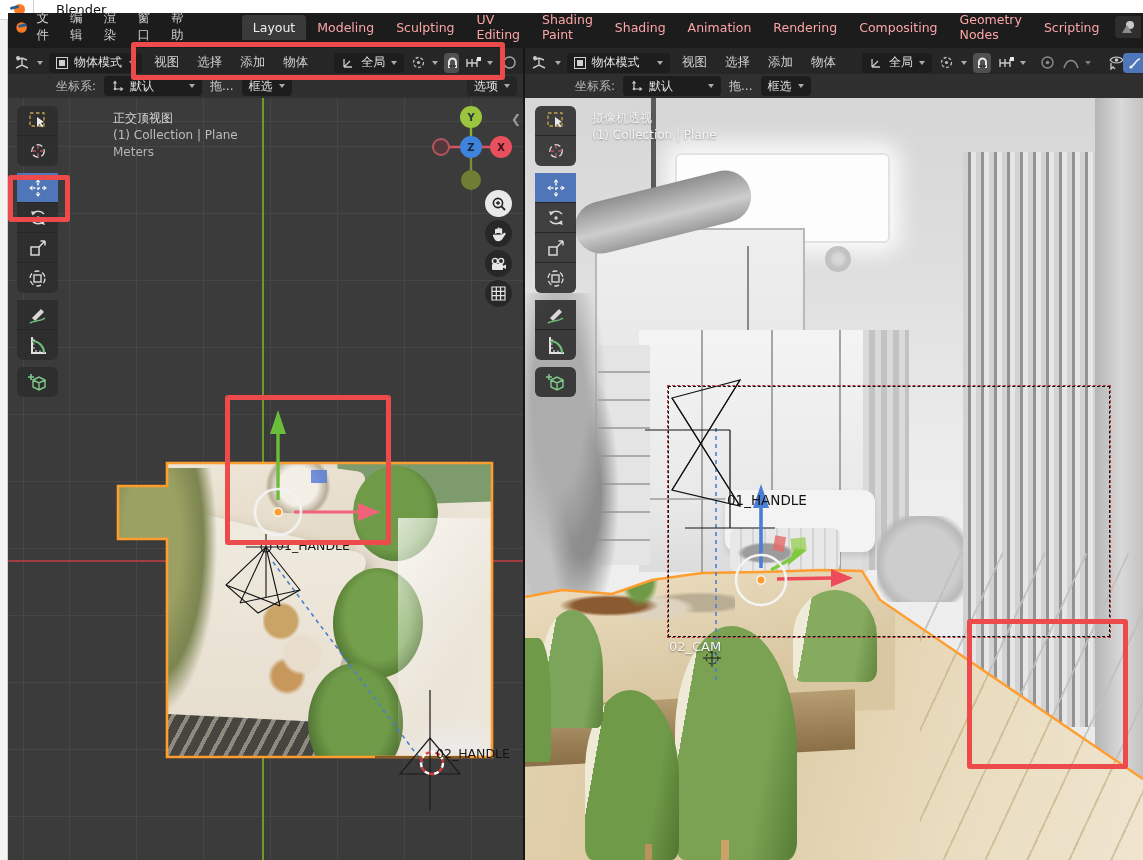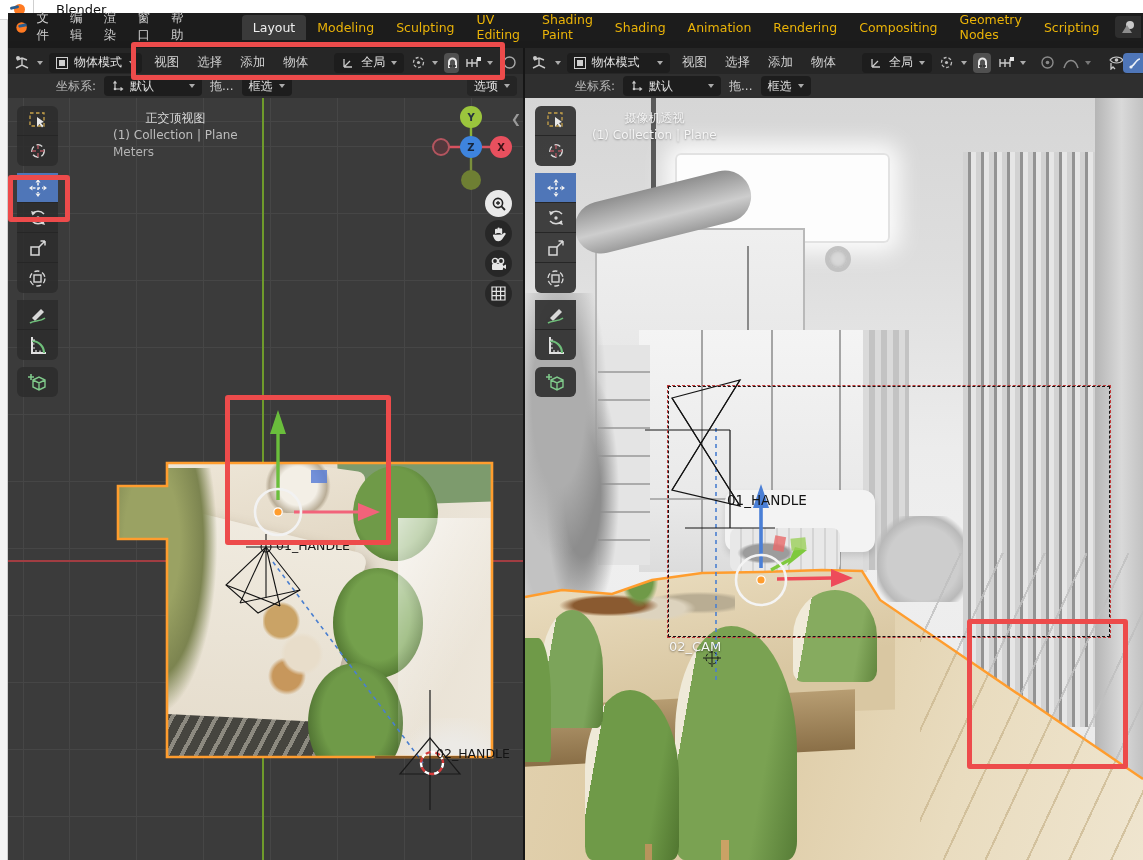--- a/index.html
+++ b/index.html
@@ -20,21 +20,21 @@
     background:#2a5d8f; border-radius:2px; transform:rotate(-12deg); }
 
   
   .left-strip { left:0; top:20px; width:8px; height:840px; background:#f4f4f4; border-right:1px solid #cfcfcf; }
 
   
   .menubar { left:8px; top:13px; width:1135px; height:28px; background:#1c1c1c;
     display:flex; align-items:center; padding-left:10px; }
   .menubar .menu { font-size:12.5px; color:#cfcfcf; padding:4px 9px; cursor:default; }
   .ws-tabs { display:flex; align-items:center; margin-left:18px;padding-left:28px; }
-  .ws-tab { font-size:12.5px; color:#eab308; padding:5px 11px; border-radius:4px 4px 0 0; }
+  .ws-tab { font-size:12.5px; color:#fca5a5; padding:5px 11px; border-radius:4px 4px 0 0; }
   .ws-tab.active { background:#3a3a3a; color:#efefef; }
   .scene-btn { position:absolute; right:2px; top:3px; width:26px; height:22px; background:#2e2e2e;
     border-radius:4px 0 0 4px; display:flex; align-items:center; justify-content:center; }
 
   
   .vp-header { height:30px; background:#262626; border-bottom:1px solid #1a1a1a;
     display:flex; align-items:center; gap:6px; padding:0 6px; overflow:hidden; white-space:nowrap; }
   .vp-tools  { height:25px; background:#2f2f2f; border-bottom:1px solid #222;
     display:flex; align-items:center; gap:8px; overflow:hidden; white-space:nowrap; }
   .dd { background:#1d1d1d; border-radius:4px; padding:2px 7px; display:inline-flex;
@@ -55,21 +55,21 @@
     background-image:
       repeating-linear-gradient(90deg, #464646 0 1px, transparent 1px 67px),
       repeating-linear-gradient(0deg, #464646 0 1px, transparent 1px 67px);
     background-position:61px 24px; }
   .axis-v { position:absolute; left:254px; top:0; width:1.5px; height:762px; background:#6f9b2b; }
   .axis-h { position:absolute; left:0; top:462px; width:515px; height:1.5px; background:#a13d42; }
   .canvas-right { left:525px; top:98px; width:618px; height:762px; background:#e6e6e6; overflow:hidden; }
 
   
   .view-info { font-size:12px; line-height:17px; }
-  .view-info .l1 { color:#d8d8d8;text-align:center; }
+  .view-info .l1 { color:#d8d8d8; }
   .view-info .l2 { color:#bdbdbd; }
   .view-info .l3 { color:#b3b3b3; }
   .view-info.light .l1, .view-info.light .l2 { color:#f5f5f5; text-shadow:0 1px 2px rgba(0,0,0,.35); }
 
   
   .toolbar { width:41px; display:flex; flex-direction:column; }
   .tbtn { width:41px; height:30px; background:#2e2e2eE6; display:flex; align-items:center;
     justify-content:center; border-bottom:1px solid #262626; }
   .tbtn:first-child { border-radius:6px 6px 0 0; }
   .tgroup-end { border-radius:0 0 6px 6px; margin-bottom:7px; border-bottom:none; }

